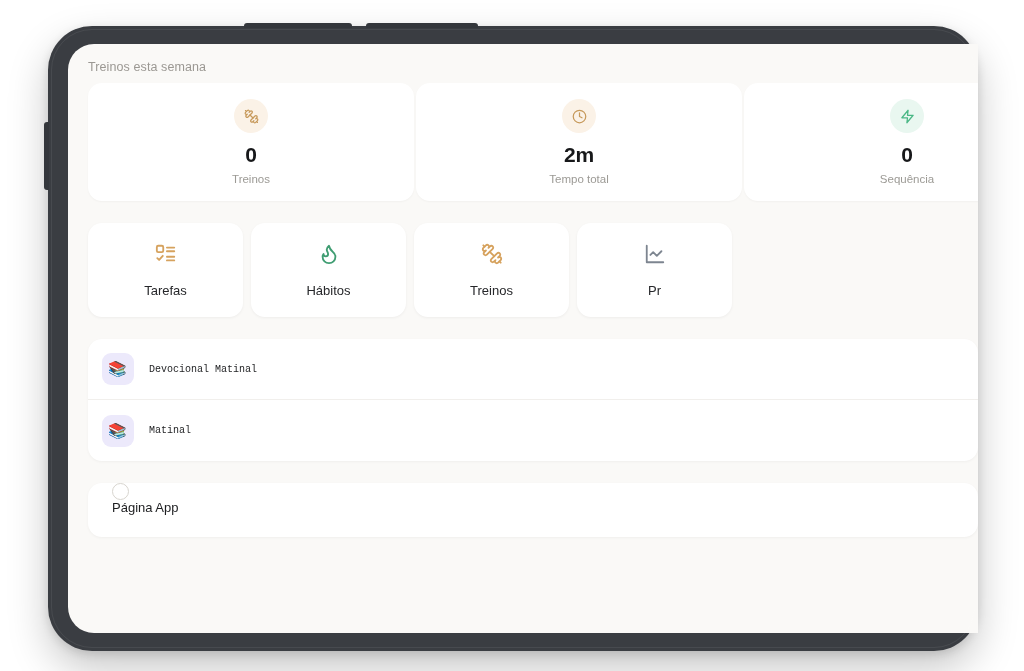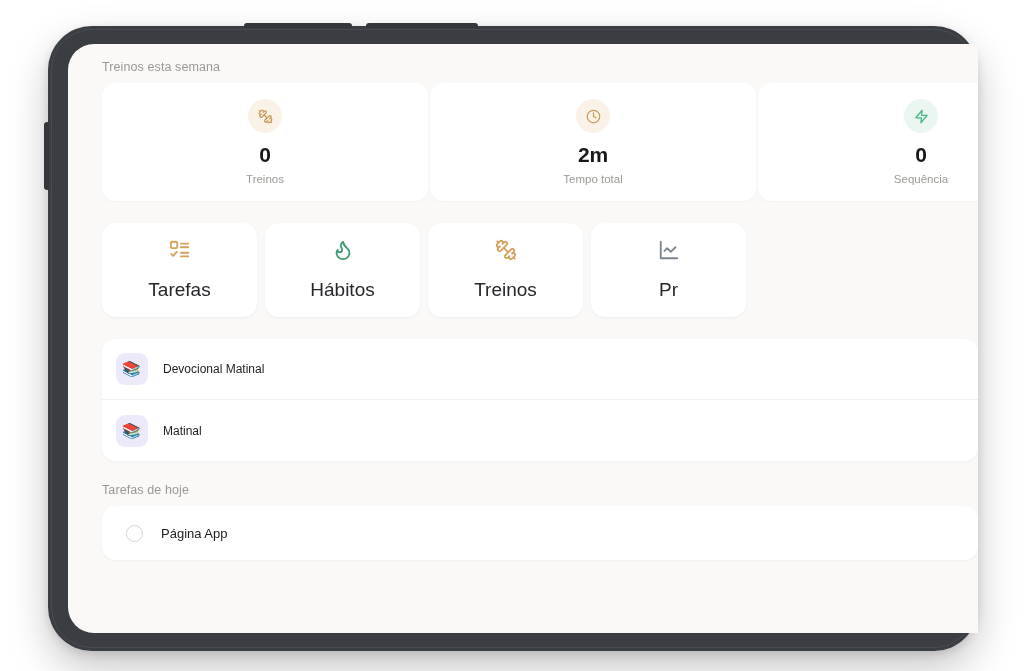--- a/index.html
+++ b/index.html
@@ -78,21 +78,21 @@
     width: 910px;        
     height: 589px;
     background: #faf9f7;
     border-radius: 26px 0 0 26px;
     overflow: hidden;
   }
 
   .app-scroll {
     width: 100%;
     height: 100%;
-    padding: 16px 0 0 14px;
+    padding: 16px 0 0 0;
     border-radius: 12px;
   }
 
   .section-label {
     font-size: 12.5px;
     color: #9b9893;
     letter-spacing: 0.1px;
     padding-left: 20px;
     margin-bottom: 9px;
   }
@@ -148,21 +148,21 @@
     background: #ffffff;
     border-radius: 14px;
     display: flex;
     flex-direction: column;
     align-items: center;
     justify-content: center;
     box-shadow: 0 1px 3px rgba(20,18,14,0.05);
   }
   .quick-icon { margin-bottom: 14px; display: block; }
   .quick-label {
-    font-size: 19px;
+    font-size: 13px;
     color: #26272a;
   }
 
   
   #habits-card {
     margin-left: 20px;
     background: #ffffff;
     border-radius: 14px;
     overflow: hidden;
     margin-bottom: 22px;
@@ -178,37 +178,38 @@
   .habit-row:last-child { border-bottom: none; }
   .habit-emoji {
     width: 32px; height: 32px;
     border-radius: 9px;
     background: #ece9fb;
     display: flex; align-items: center; justify-content: center;
     font-size: 15px;
     margin-right: 15px;
   }
   .habit-name {
-    font-size: 12px;
+    font-size: 10px;
     color: #1d1e20;
+    font-family: Liberation Mono, monospace;
   }
 
   
   #tasks-card {
     margin-left: 20px;
     background: #ffffff;
     border-radius: 14px;
     overflow: hidden;
     box-shadow: 0 1px 3px rgba(20,18,14,0.045);
   }
   .task-row {
     display: flex;
-    align-items: center;
     height: 54px;
     padding-left: 24px;
+    flex-direction: column;
   }
   .task-checkbox {
     width: 17px; height: 17px;
     border: 1.5px solid #d7d4ce;
     border-radius: 50%;
     margin-right: 18px;
     flex: none;
   }
   .task-name {
     font-size: 13px;
@@ -330,21 +331,20 @@
           <span class="habit-name">Devocional Matinal</span>
         </div>
 
         <div class="habit-row">
           <span class="habit-emoji">📚</span>
           <span class="habit-name">Matinal</span>
         </div>
 
       </div>
 
-      <div class="section-label">Tarefas de hoje</div>
 
       <div id="tasks-card">
         <div class="task-row">
           <span class="task-checkbox"></span>
           <span class="task-name">Página App</span>
         </div>
       </div>
 
     </div>
   </div>

